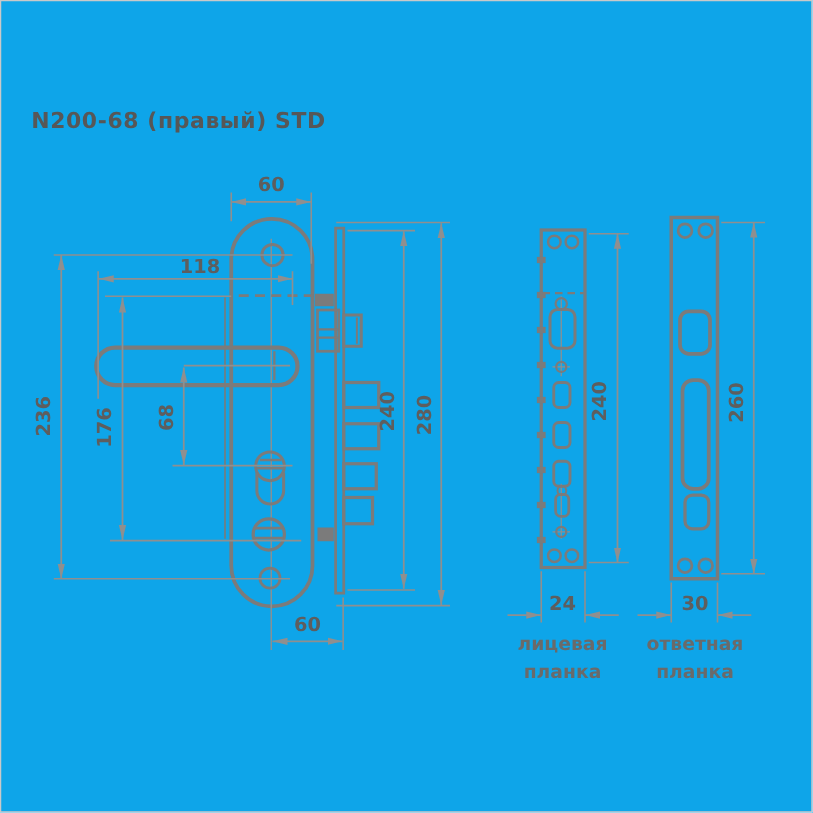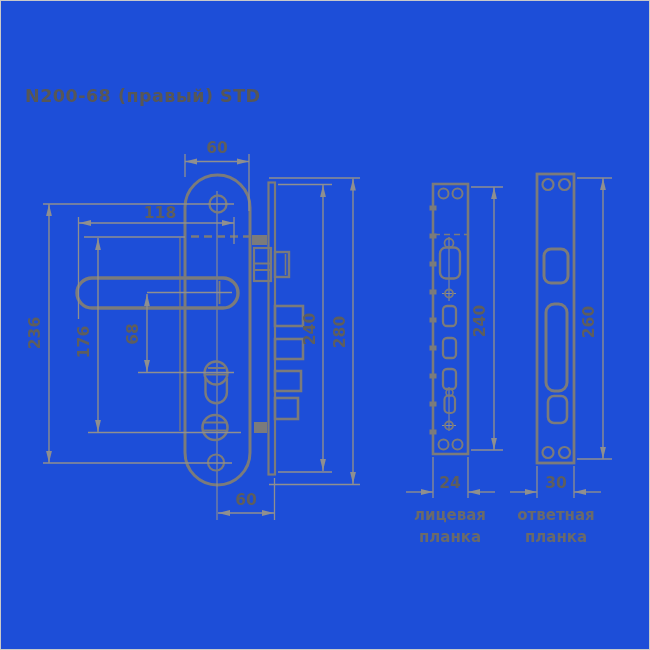--- a/index.html
+++ b/index.html
@@ -1,16 +1,16 @@
 <!DOCTYPE html>
 <html><head>
 <meta charset="utf-8">
 <style>
   html,body{margin:0;padding:0;background:#fff;}
-  .frame{position:relative;width:648px;height:648px;border:1px solid #c9c9c9;background:#1d4ed8;overflow:hidden;
+  .frame{position:relative;width:648px;height:648px;border:1px solid #c9c9c9;background:#0ea5e9;overflow:hidden;
          font-family:"DejaVu Sans", sans-serif;}
   svg{position:absolute;left:0;top:0;}
   text{fill:#5e5e5e;font-weight:bold;}
   .ttl{font-size:17.5px;letter-spacing:.5px;fill:#575757;}
   .dim{font-size:15.5px;}
   .lbl{font-size:15px;fill:#6a6a6a;}
   .o  {stroke:#7b7b7b;fill:none;}
   .d  {stroke:#8f8f8f;fill:none;}
   .f  {fill:#7b7b7b;stroke:none;}
 </style>

